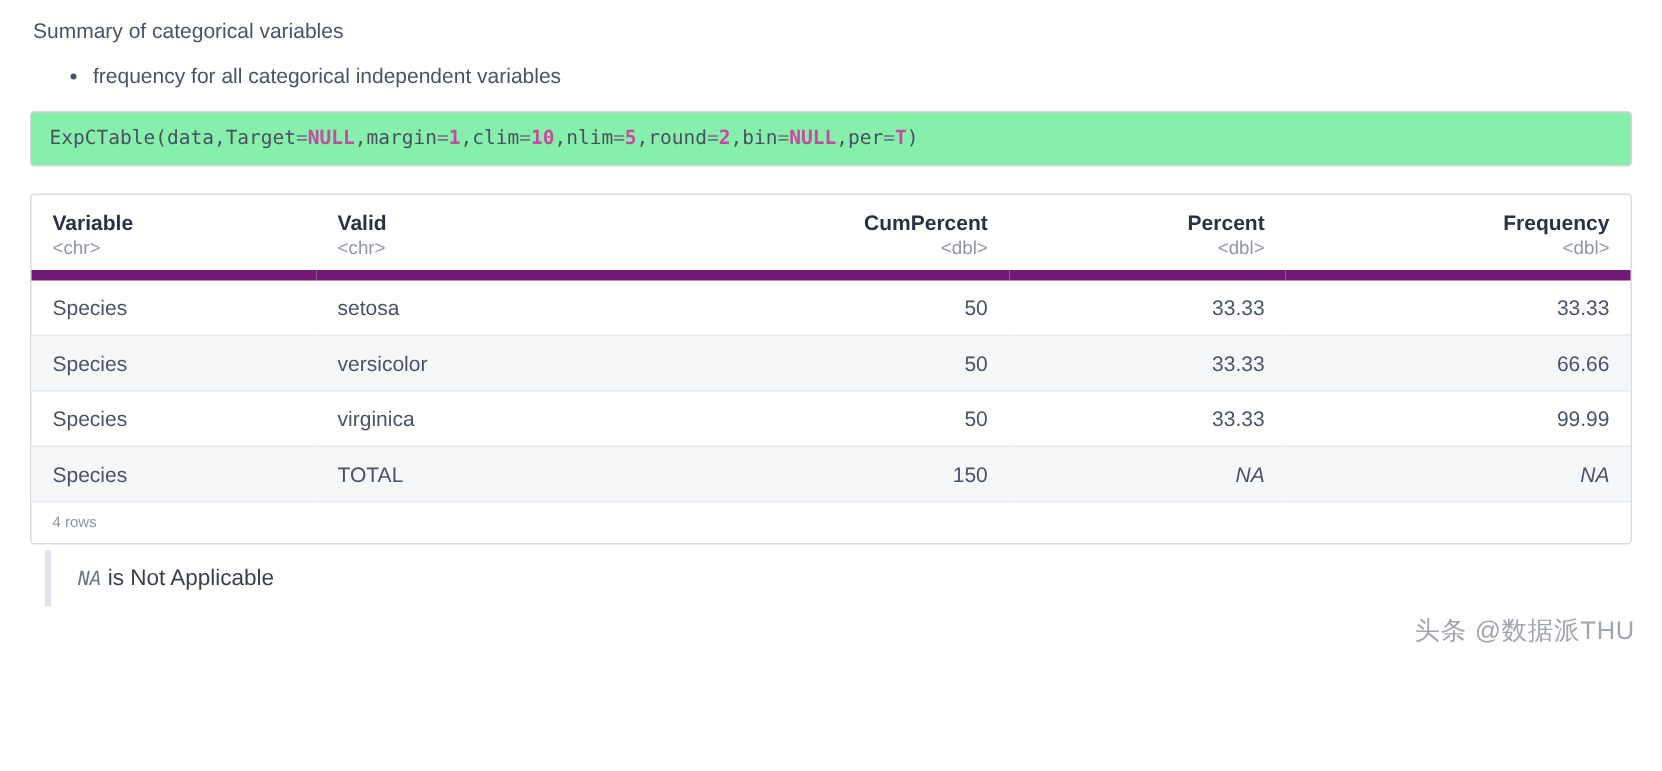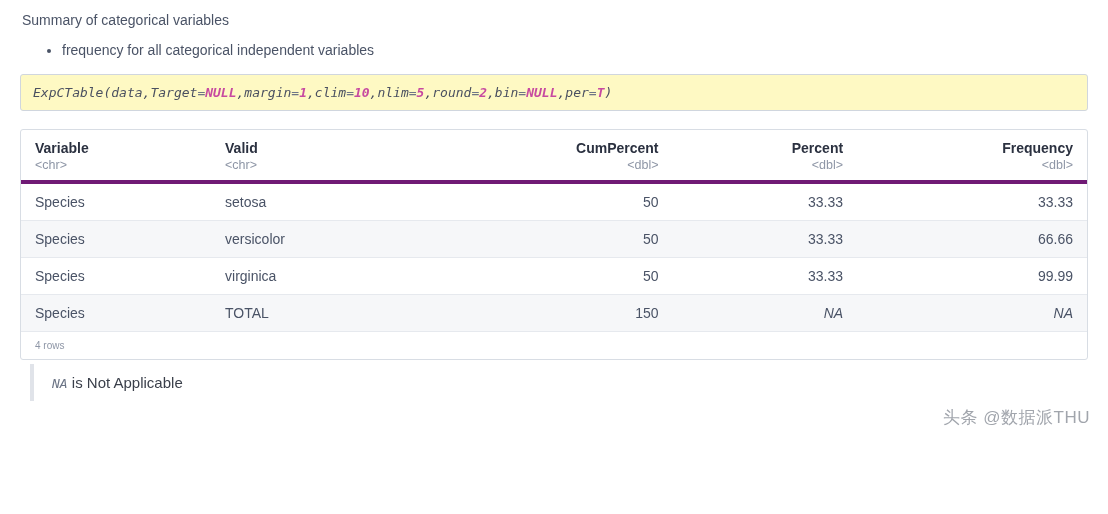--- a/index.html
+++ b/index.html
@@ -31,30 +31,29 @@
     padding: 0;
   }
   ul.bullet li {
     color: #4a5366;
     font-size: 14px;
     list-style: disc;
     margin-left: 18px;
   }
   .code-block {
     border: 1px solid #d0d6de;
-    background: #fef9c3;
+    background: #86efac;
     border-radius: 3px;
     padding: 10px 12px;
     font-family: Consolas, Menlo, monospace;
     font-size: 13px;
     color: #4a5060;
     margin: 0 0 18px 0;
     white-space: nowrap;
     overflow-x: auto;
-    font-style: italic;
   }
   .code-block .c-fn   { color:#4a5060; }
   .code-block .c-null { color:#c74aa0; font-weight:600; }
   .code-block .c-num  { color:#c74aa0; font-weight:600; }
   .code-block .c-bool { color:#c74aa0; font-weight:600; }
   .code-block .c-eq   { color:#6e7586; }
   .code-block .c-arg  { color:#4a5060; }
 
   .table-wrap {
     border: 1px solid #d8dde4;
@@ -71,21 +70,21 @@
     padding: 10px 14px 2px 14px;
     font-weight: 700;
     color: #2b3140;
     border-bottom: none;
   }
   table.freq thead th.num { text-align: right; }
   table.freq thead tr.type td {
     color: #8e96a6;
     font-size: 12.5px;
     padding: 0 14px 8px 14px;
-    border-bottom: 4px solid #701a75;
+    border-bottom: 7px solid #701a75;
   }
   table.freq thead tr.type td.num { text-align: right; }
   table.freq tbody td {
     padding: 10px 14px;
     border-bottom: 1px solid #e6e9ee;
     color: #4a5366;
   }
   table.freq tbody td.num { text-align: right; }
   table.freq tbody tr.alt { background: #f6f7f9; }
   table.freq tbody tr:last-child td { border-bottom: none; }

